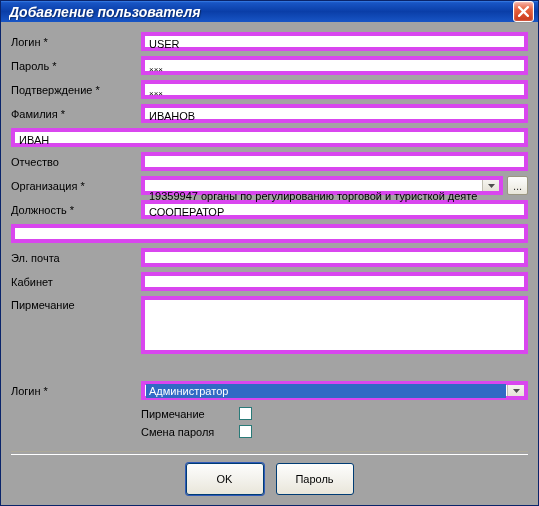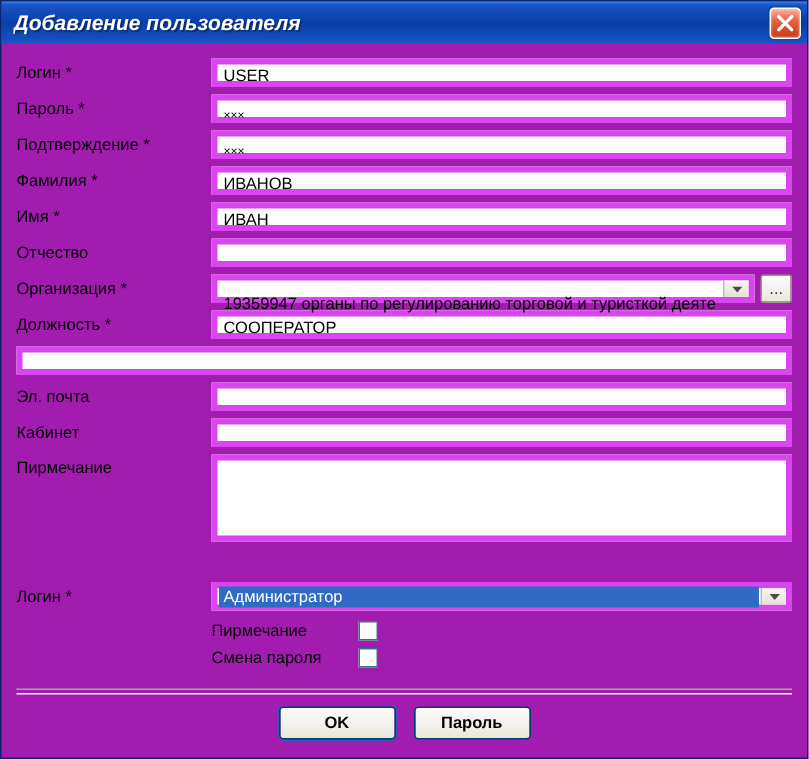--- a/index.html
+++ b/index.html
@@ -7,21 +7,21 @@
     padding: 0;
     font-family: Tahoma, Arial, sans-serif;
     font-size: 11px;
     background: #ece9d8;
   }
   .window {
     width: 539px;
     height: 506px;
     box-sizing: border-box;
     border: 1px solid #0a246a;
-    background: #a21caf;
+    background: #a3a3a3;
     display: flex;
     flex-direction: column;
     position: relative;
   }
   .titlebar {
     height: 28px;
     background: linear-gradient(to bottom, #3a80e8 0%, #1855c5 8%, #0a3ea8 50%, #1855c5 100%);
     color: #fff;
     display: flex;
     align-items: center;
@@ -171,32 +171,31 @@
     margin: 8px 0 8px 0;
   }
   .button-bar {
     display: flex;
     justify-content: center;
     gap: 12px;
     padding-bottom: 6px;
   }
   .dlg-btn {
     width: 78px;
-    height: 22px;
+    height: 32px;
     background: linear-gradient(to bottom, #fdfdfc 0%, #f4f3ee 45%, #e9e6da 100%);
     border: 1px solid #003c74;
     border-radius: 3px;
     font-family: Tahoma, Arial, sans-serif;
     font-size: 11px;
     color: #000;
     display: flex;
     align-items: center;
     justify-content: center;
     box-sizing: border-box;
-    font-weight: bold;
   }
   .dlg-btn.default {
     box-shadow: 0 0 0 1px #2f5ab7;
   }
 </style>
 </head>
 <body>
 
 <div class="window">
 
@@ -233,21 +232,20 @@
     </div>
 
     <div class="form-row">
       <div class="form-label">Фамилия *</div>
       <div class="field-wrap">
           <div class="text-input">ИВАНОВ</div>
         </div>
     </div>
 
     <div class="form-row">
-      <div class="form-label">Имя *</div>
       <div class="field-wrap">
           <div class="text-input">ИВАН</div>
         </div>
     </div>
 
     <div class="form-row">
       <div class="form-label">Отчество</div>
       <div class="field-wrap">
           <div class="text-input"></div>
         </div>

